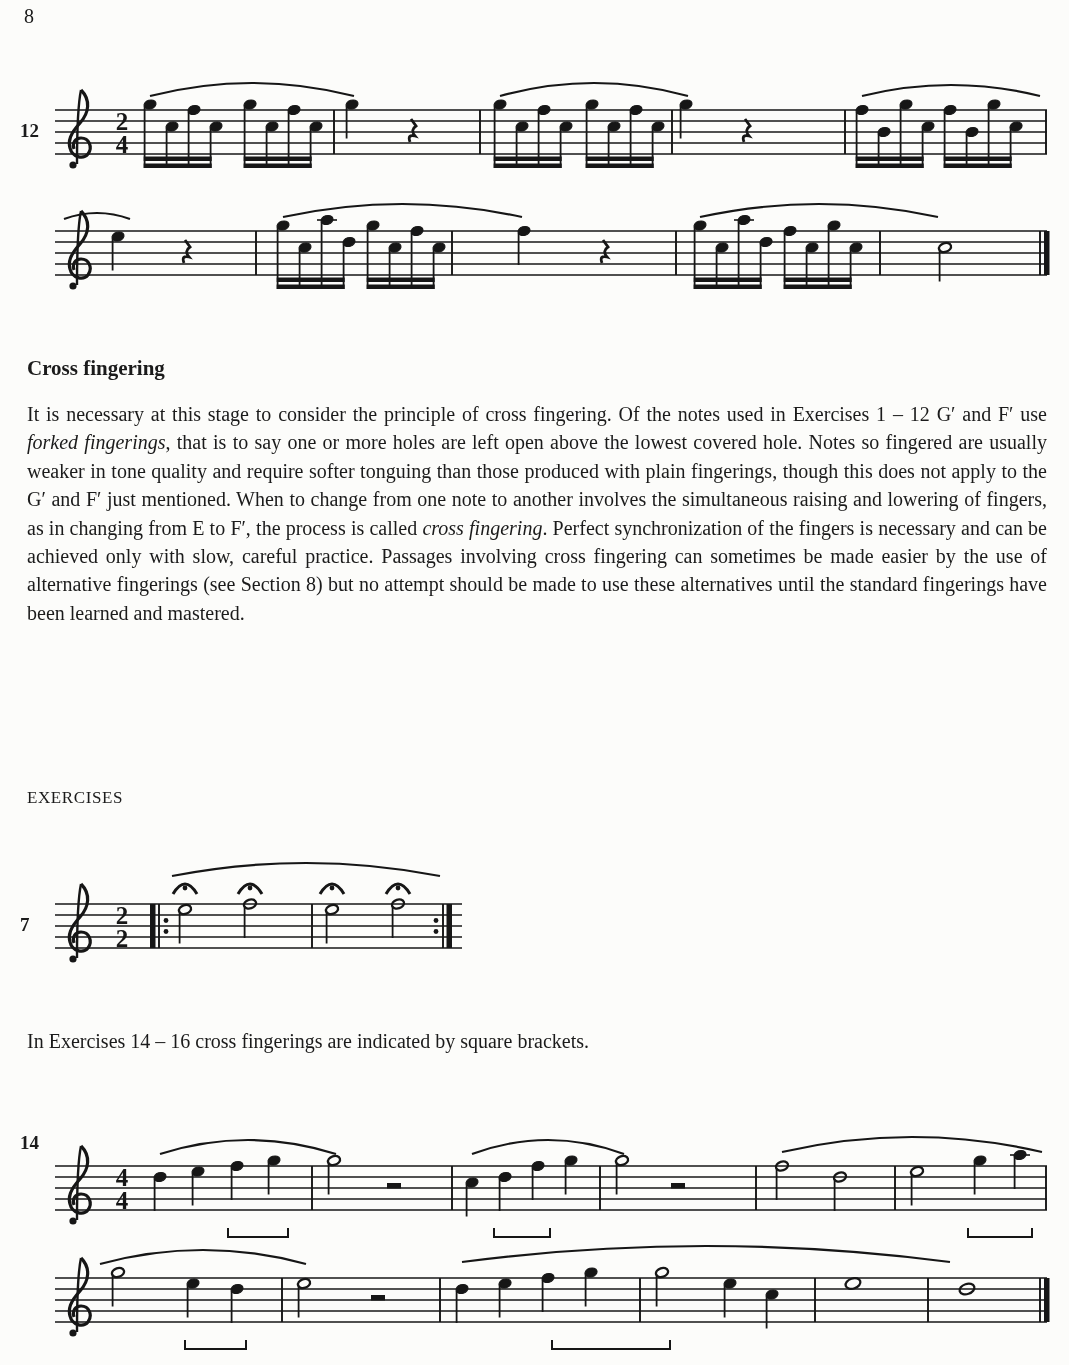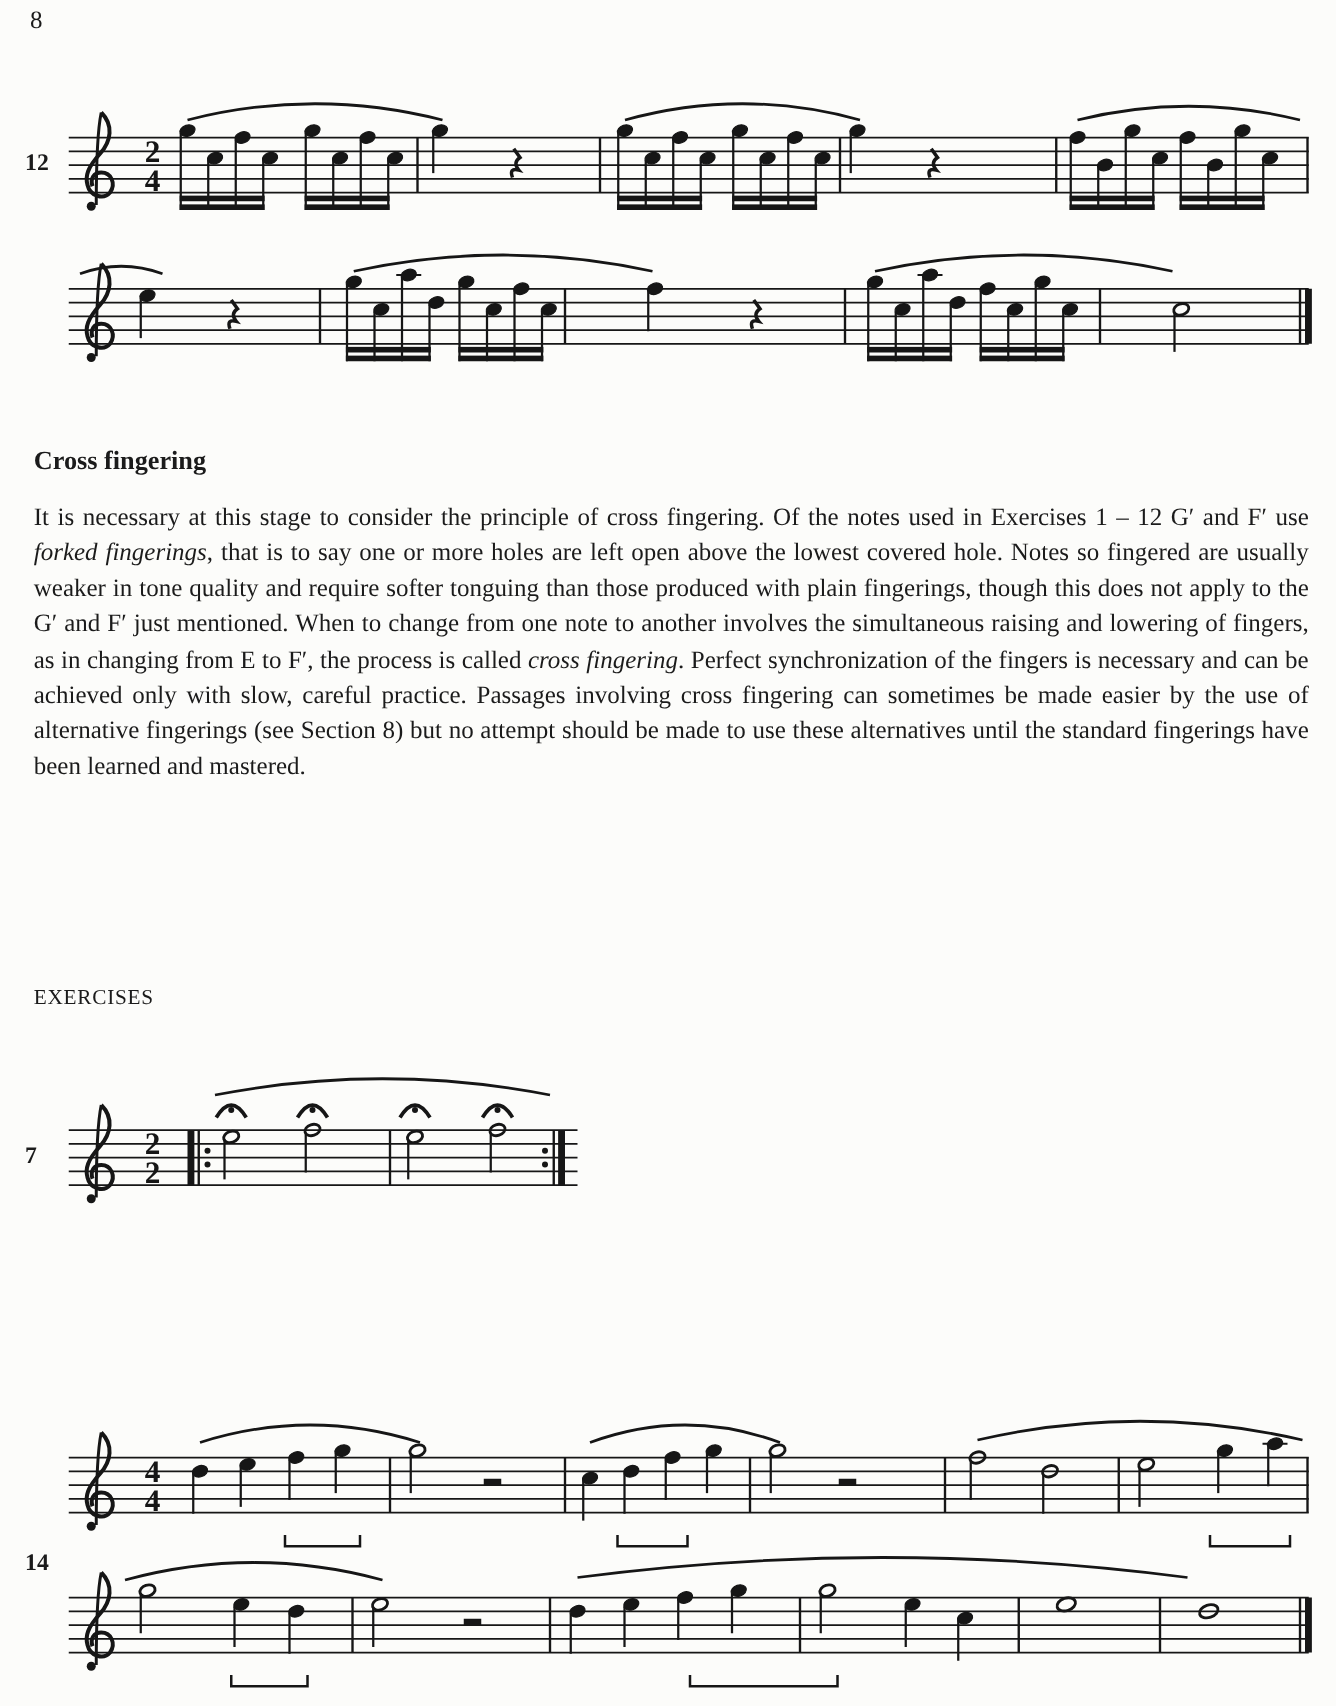--- a/index.html
+++ b/index.html
@@ -220,22 +220,23 @@
       <path d="M 173 46 Q 185 26 197 46" fill="none" stroke="#161616" stroke-width="3"></path>
       <circle cx="185" cy="40" r="2.4" fill="#161616"></circle>
       <path d="M 238 46 Q 250 26 262 46" fill="none" stroke="#161616" stroke-width="3"></path>
       <circle cx="250" cy="40" r="2.4" fill="#161616"></circle>
       <path d="M 320 46 Q 332 26 344 46" fill="none" stroke="#161616" stroke-width="3"></path>
       <circle cx="332" cy="40" r="2.4" fill="#161616"></circle>
       <path d="M 386 46 Q 398 26 410 46" fill="none" stroke="#161616" stroke-width="3"></path>
       <circle cx="398" cy="40" r="2.4" fill="#161616"></circle>
     </svg>
 
-
-  <div class="abs syslabel" style="left:20px;top:1240px">14</div>
+  <div class="abs note-sentence">In Exercises 14 – 16 cross fingerings are indicated by square brackets.</div>
+
+  <div class="abs syslabel" style="left:20px;top:1132px">14</div>
   <svg class="sys" style="top:1110px" viewBox="0 0 1069 150">
       <line x1="55" y1="56" x2="1047" y2="56" stroke="#161616" stroke-width="1.4"></line>
       <line x1="55" y1="67" x2="1047" y2="67" stroke="#161616" stroke-width="1.4"></line>
       <line x1="55" y1="78" x2="1047" y2="78" stroke="#161616" stroke-width="1.4"></line>
       <line x1="55" y1="89" x2="1047" y2="89" stroke="#161616" stroke-width="1.4"></line>
       <line x1="55" y1="100" x2="1047" y2="100" stroke="#161616" stroke-width="1.4"></line>
       <path d="M 81 36 C 91 46 89 59 80 69 C 70 80 68 87 70 94 C 72 103 83 106 88 100 C 93 93 89 84 81 84 C 75 84 72 89 74 95" fill="none" stroke="#161616" stroke-width="3.2"></path>
       <path d="M 81 36 C 78 50 77 70 77 110" fill="none" stroke="#161616" stroke-width="2.4"></path>
       <circle cx="73" cy="111" r="3.6" fill="#161616"></circle>
       <text class="ts" x="122" y="75.5">4</text>

